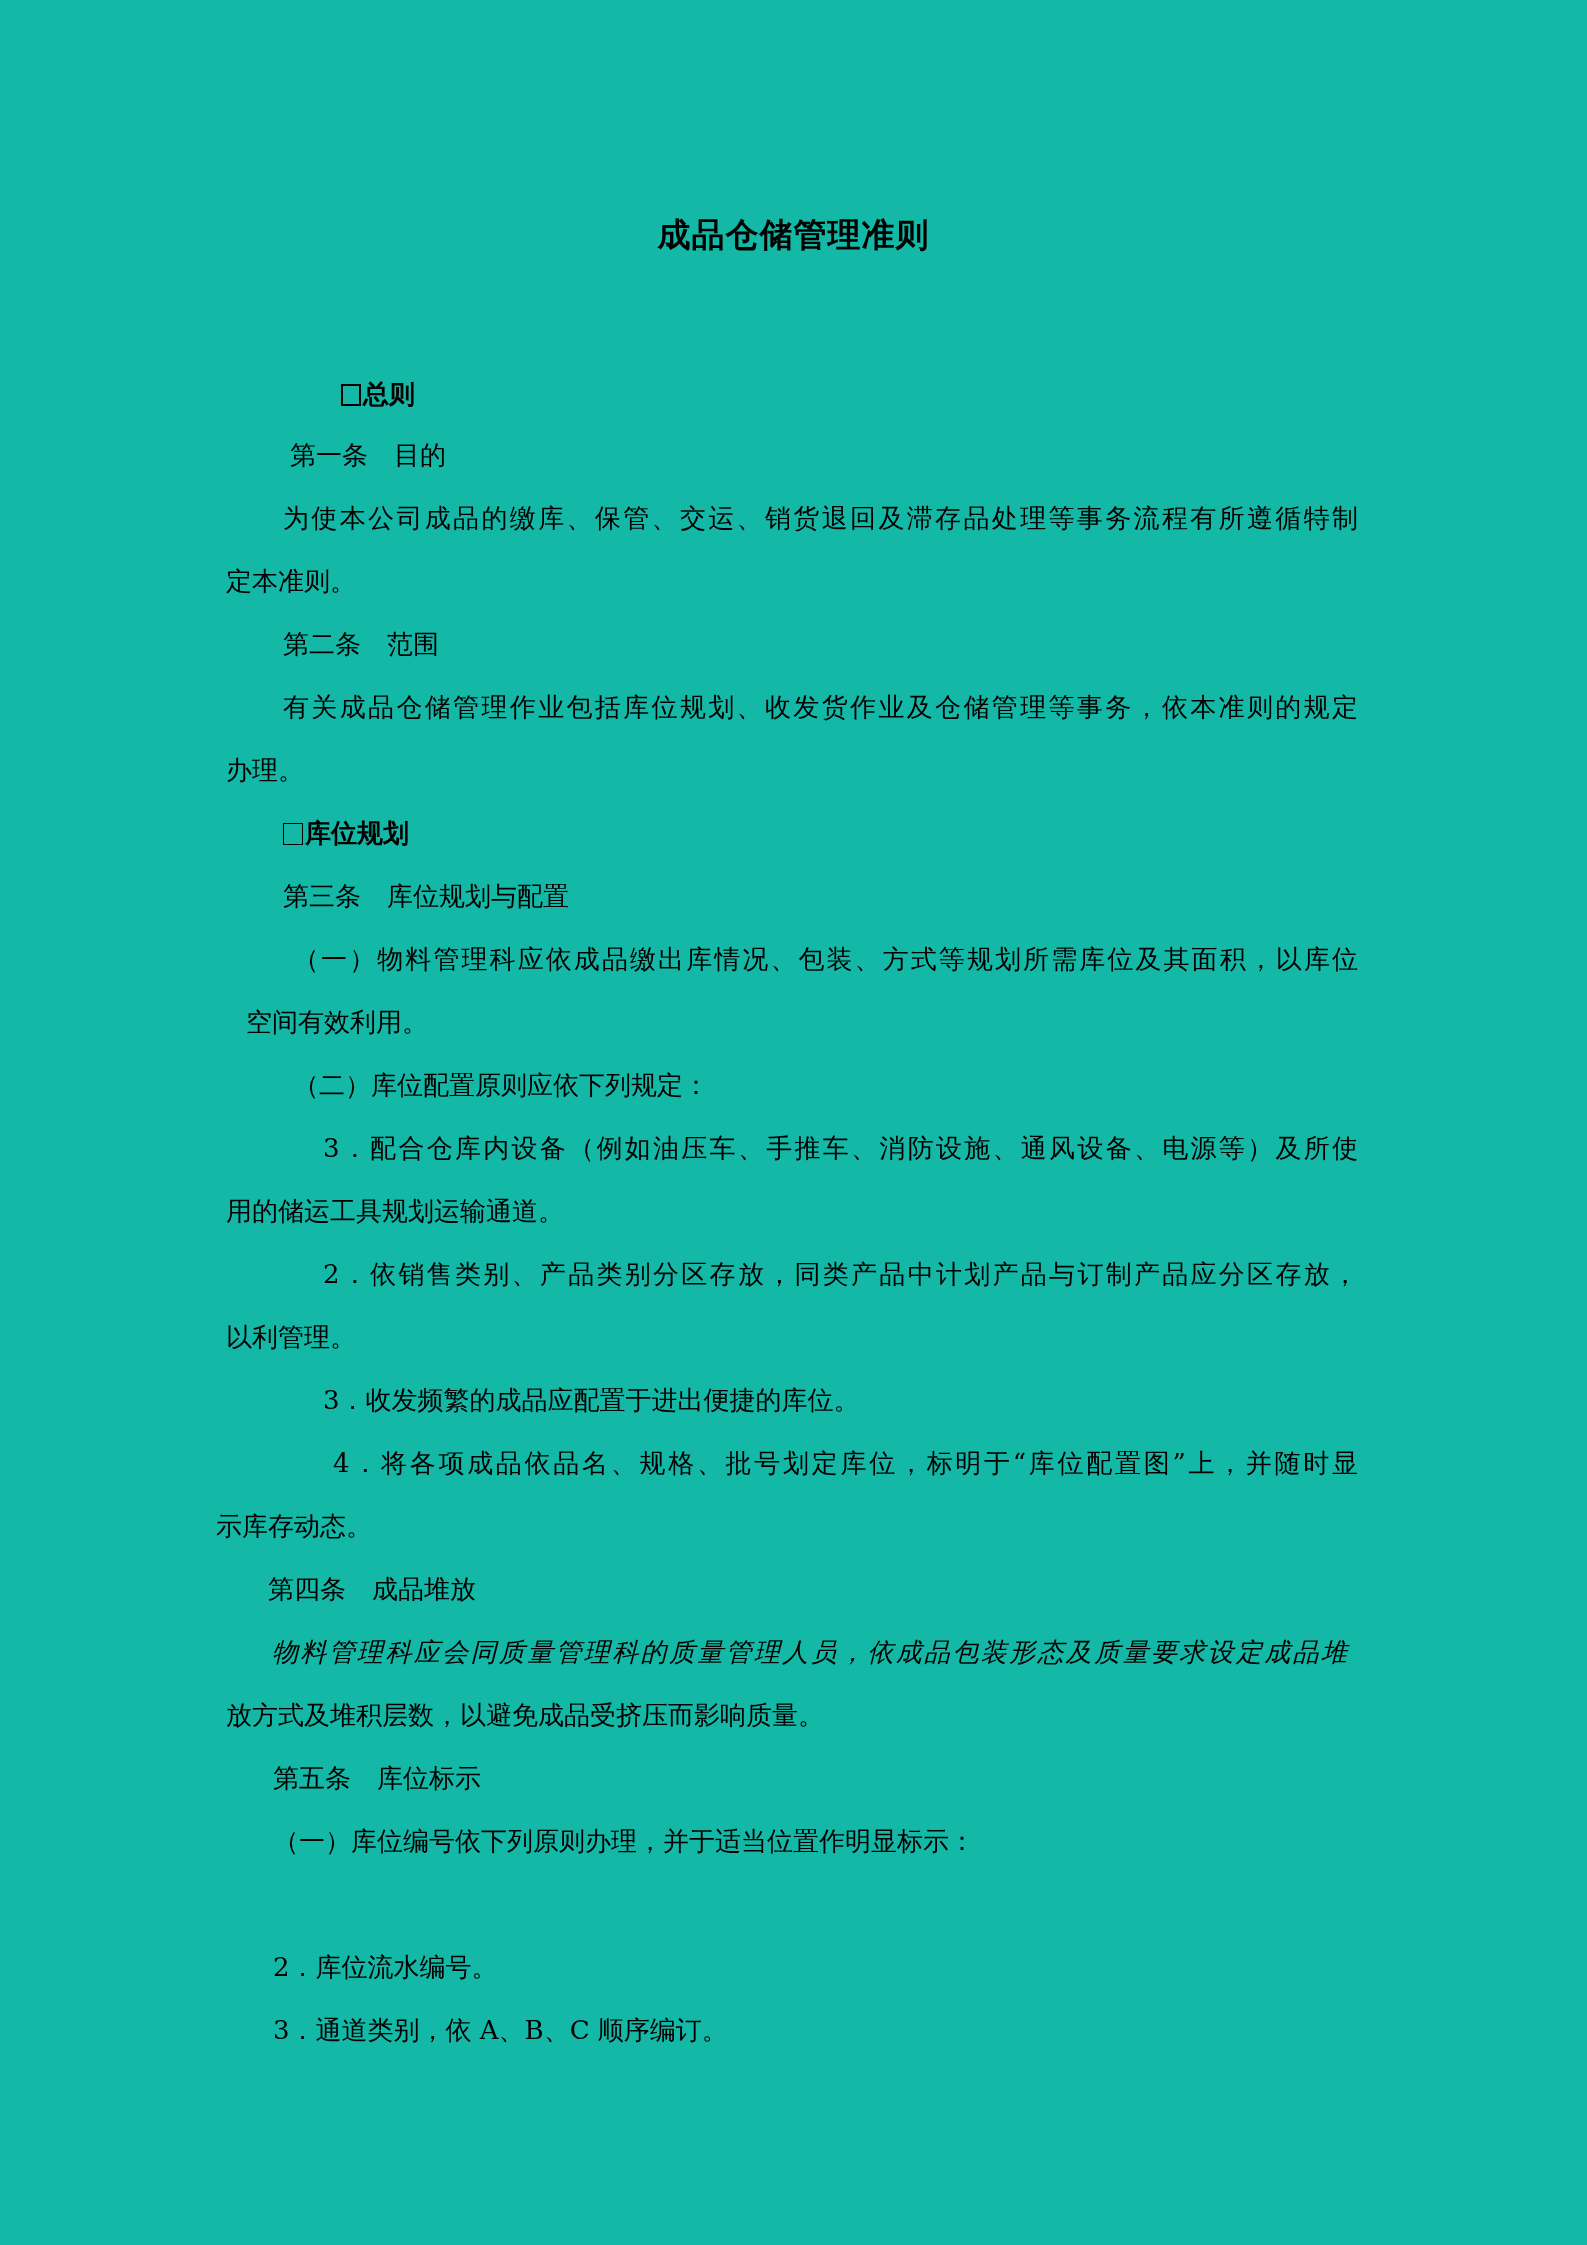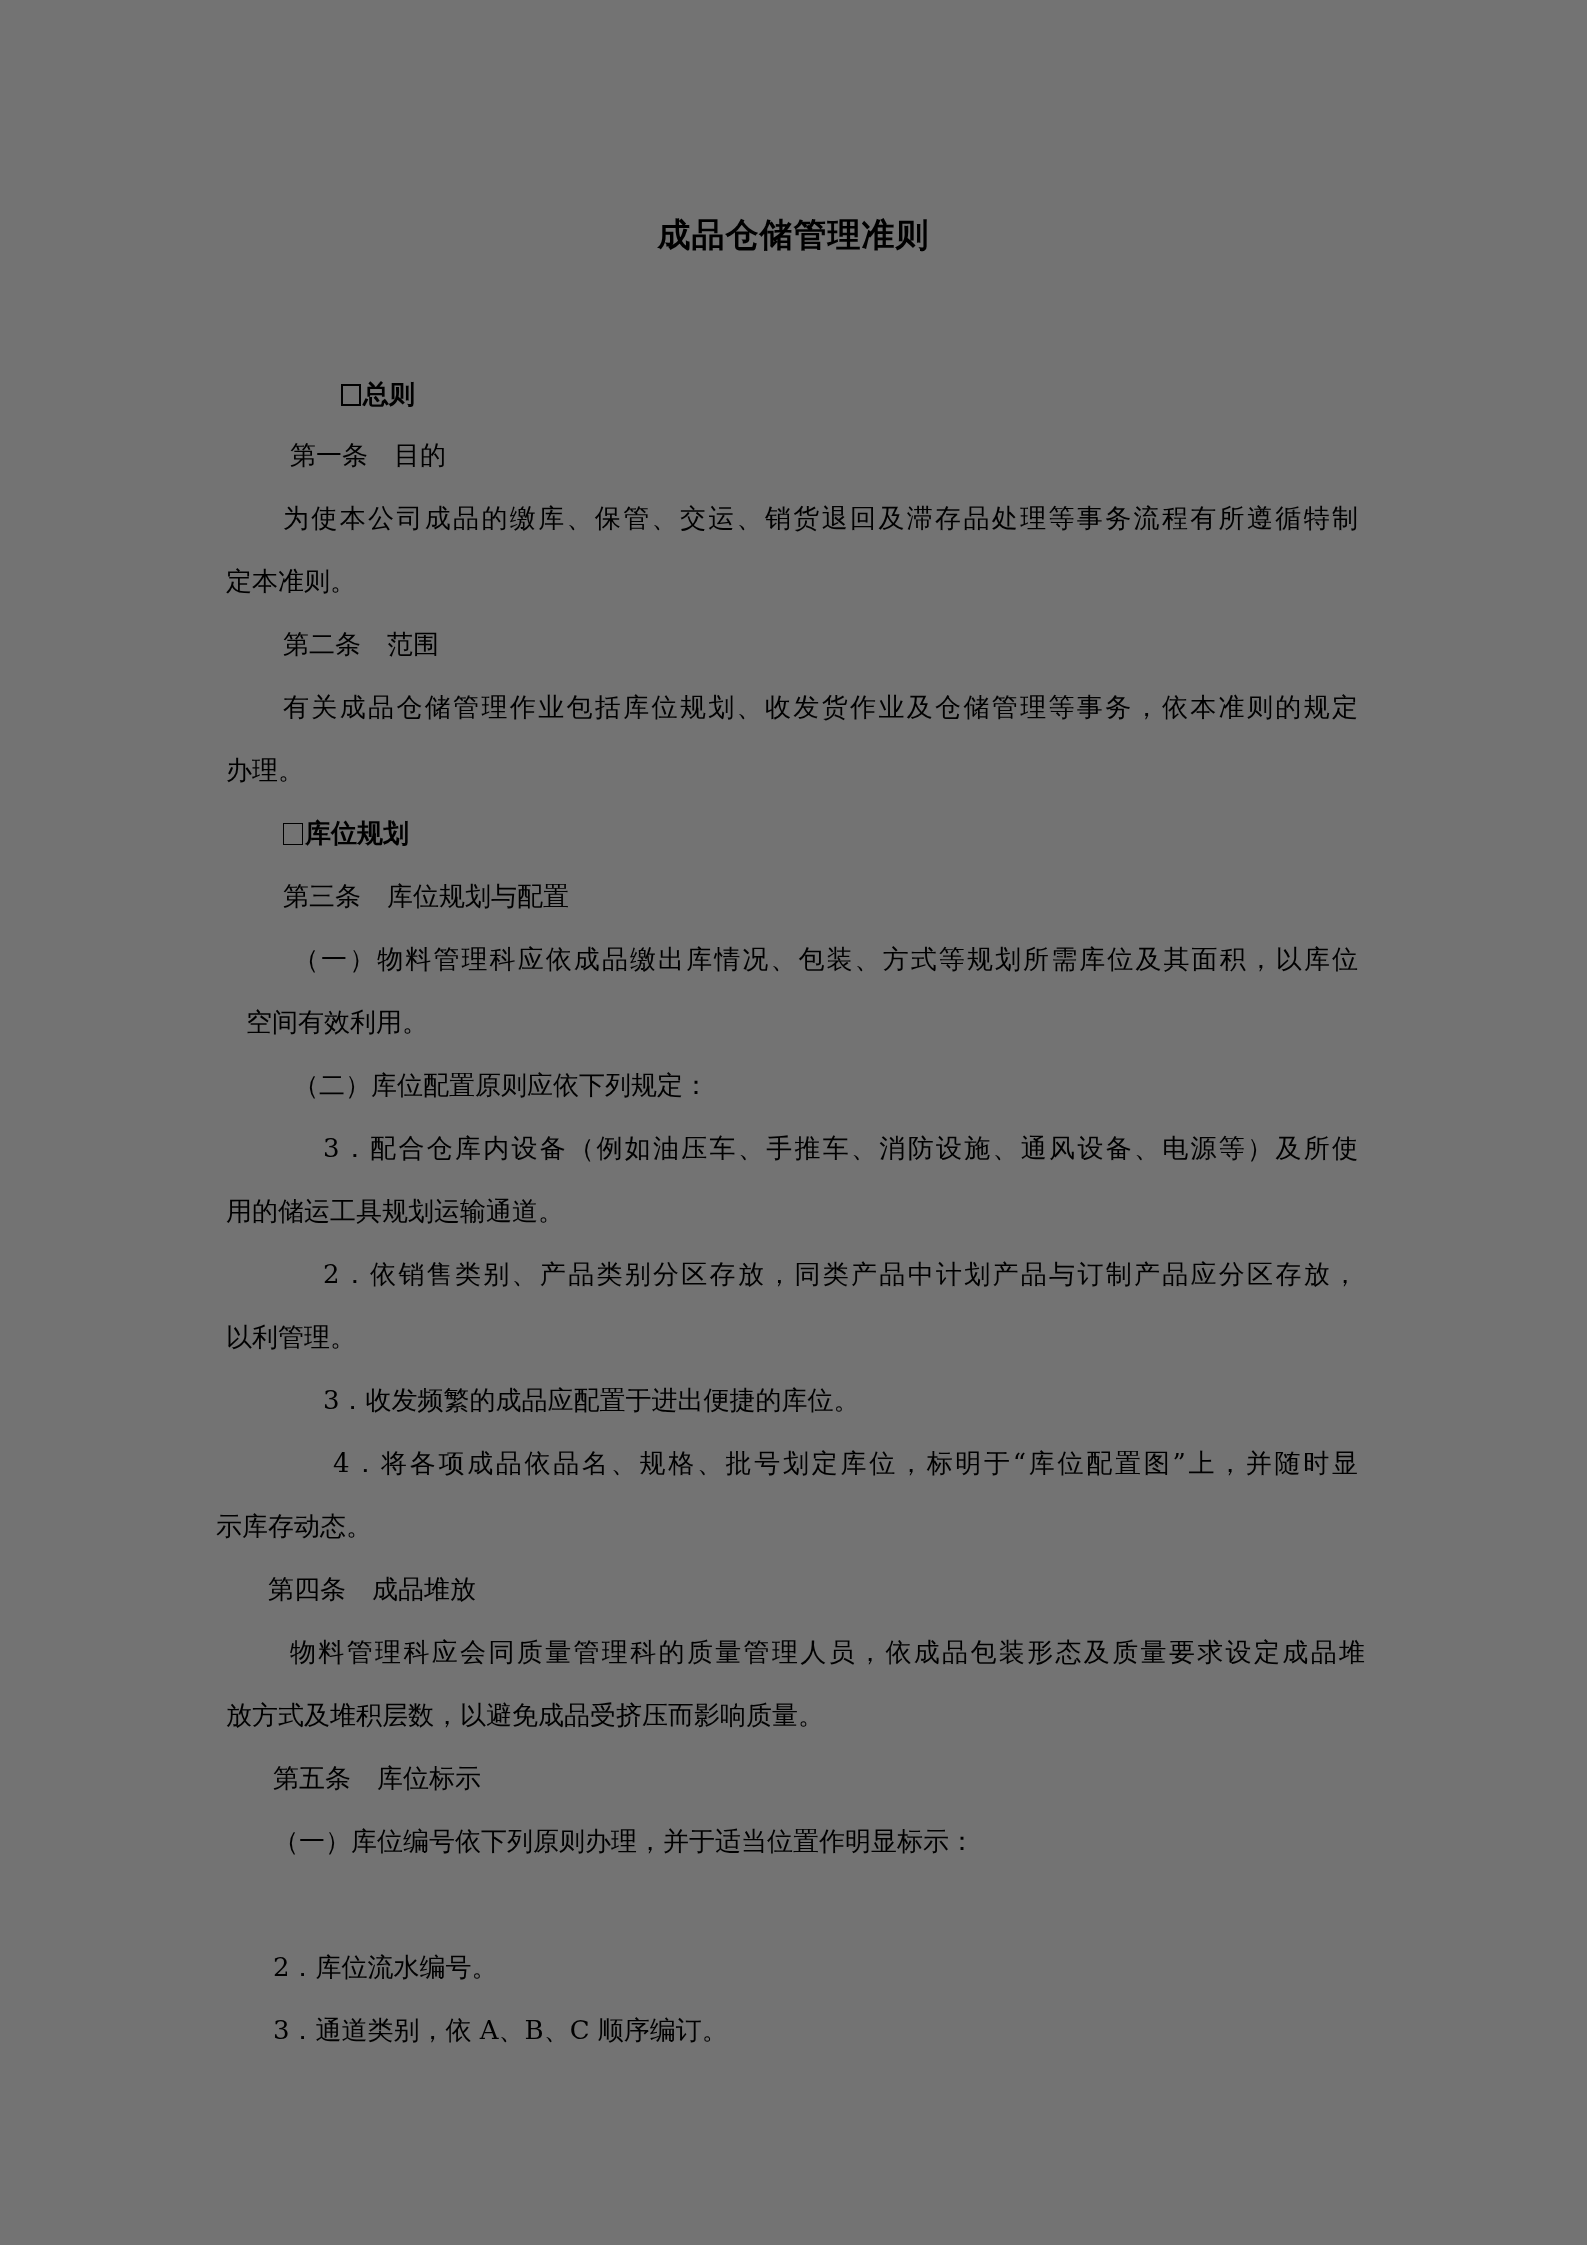--- a/index.html
+++ b/index.html
@@ -14,21 +14,21 @@
       overflow: hidden;
       font-family: "DejaVu Serif", "Liberation Serif", serif;
       color: #000000;
     }
     .page {
       position: absolute;
       left: 0;
       top: 0;
       width: 1587px;
       height: 2245px;
-      background: #737373;
+      background: #14b8a6;
     }
     .title {
       position: absolute;
       left: 0;
       width: 1587px;
       top: 210px;
       text-align: center;
       font-family: "DejaVu Sans", "Liberation Sans", sans-serif;
       font-weight: bold;
       font-size: 33px;
@@ -99,21 +99,21 @@
   <div class="line justify" style="left:323px; top:1254px; width:1035px;">2．依销售类别、产品类别分区存放，同类产品中计划产品与订制产品应分区存放，</div>
   <div class="line" style="left:226px; top:1317px;">以利管理。</div>
 
   <div class="line" style="left:323px; top:1380px;">3．收发频繁的成品应配置于进出便捷的库位。</div>
 
   <div class="line justify" style="left:333px; top:1443px; width:1025px;">4．将各项成品依品名、规格、批号划定库位，标明于“库位配置图”上，并随时显</div>
   <div class="line" style="left:216px; top:1506px;">示库存动态。</div>
 
   <div class="line" style="left:268px; top:1569px;">第四条　成品堆放</div>
 
-  <div class="line justify" style="left:290px; top:1632px; width:1075px;">物料管理科应会同质量管理科的质量管理人员，依成品包装形态及质量要求设定成品堆</div>
+  <div class="line justify" style="left:272px; top:1632px; width:1075px;font-style:italic;">物料管理科应会同质量管理科的质量管理人员，依成品包装形态及质量要求设定成品堆</div>
   <div class="line" style="left:226px; top:1695px;">放方式及堆积层数，以避免成品受挤压而影响质量。</div>
 
   <div class="line" style="left:273px; top:1758px;">第五条　库位标示</div>
 
   <div class="line" style="left:273px; top:1821px;">（一）库位编号依下列原则办理，并于适当位置作明显标示：</div>
 
 
   <div class="line" style="left:273px; top:1947px;">2．库位流水编号。</div>
 
   <div class="line" style="left:273px; top:2010px;">3．通道类别，依 A、B、C 顺序编订。</div>

